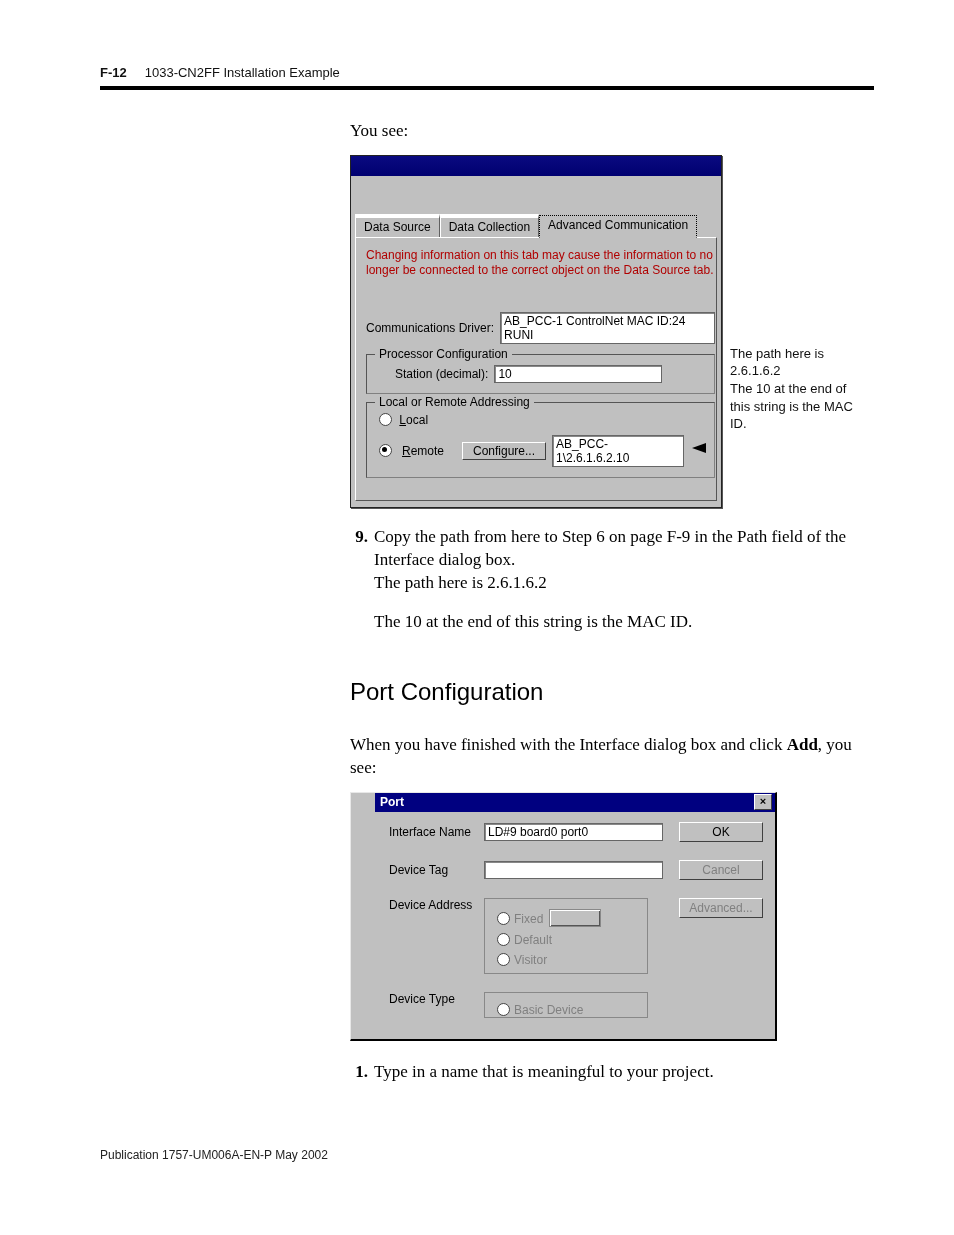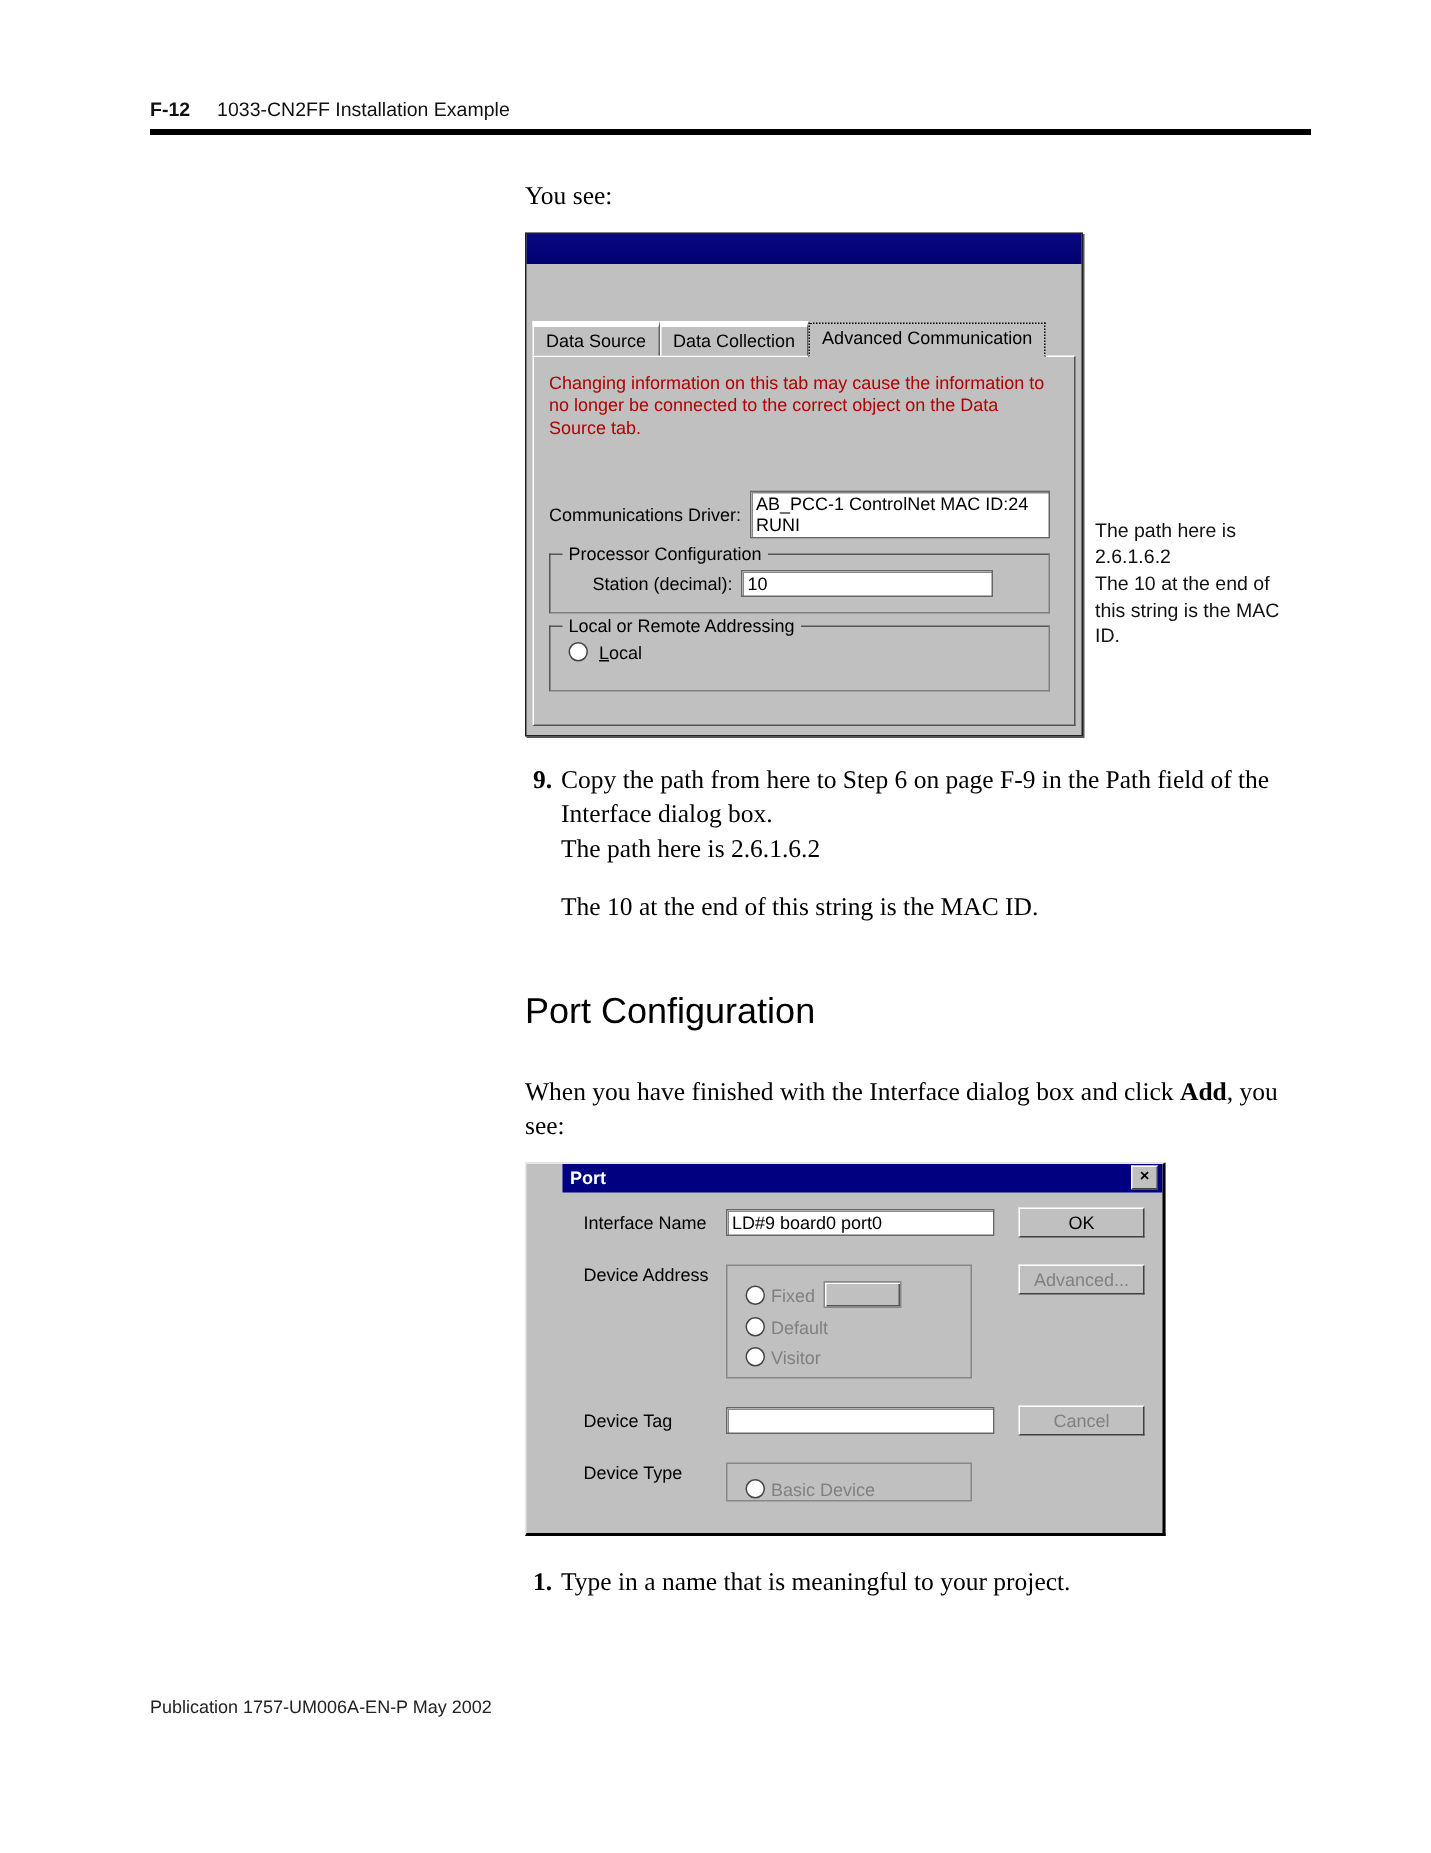--- a/index.html
+++ b/index.html
@@ -83,21 +83,21 @@
     border-bottom: 1px solid #c0c0c0;
     position: relative;
     top: 1px;
   }
   .tabpage {
     border-top: 1px solid #fff;
     border-left: 1px solid #fff;
     border-right: 1px solid #555;
     border-bottom: 1px solid #555;
     margin: 0 4px 6px 4px;
-    padding: 10px 16px 14px 10px;
+    padding: 10px 1px 14px 10px;
   }
   .warn {
     color: #b00000;
     font-size: 12px;
     line-height: 1.25;
     margin-bottom: 34px;
   }
   .formrow { display: flex; align-items: center; gap: 6px; margin-bottom: 10px; }
   .formrow .lbl { font-size: 12px; }
   .textbox {
@@ -277,20 +277,31 @@
               <span class="textbox" style="width:160px;">10</span>
             </div>
           </div>
 
           <div class="groupbox">
             <span class="legend">Local or Remote Addressing</span>
             <div style="margin-bottom:8px;">
               <span class="radio"></span>
               <span><span class="mnemonic">L</span><span>ocal</span></span>
             </div>
+            <div class="formrow" style="margin:0;">
+              <span class="radio checked"></span>
+              <span style="width:54px;"><span class="mnemonic">R</span>emote</span>
+              <span class="btn">Configure...</span>
+              <span class="textbox" style="flex:1;">AB_PCC-1\2.6.1.6.2.10</span>
+              <span class="arrow">
+                <svg width="14" height="10">
+                    <polygon points="0,5 14,0 14,10" fill="#000"></polygon>
+                  </svg>
+              </span>
+            </div>
           </div>
         </div>
       </div>
 
       <div class="shot1-aside">
         <div>The path here is 2.6.1.6.2</div>
         <div>The 10 at the end of this string is the MAC ID.</div>
       </div>
     </div>
 
@@ -320,42 +331,42 @@
       <div class="dlg2-body">
         <div class="dlg2-row">
           <div class="left">Interface Name</div>
           <div class="mid">
               <span class="textbox" style="display:block;">LD#9 board0 port0</span>
             </div>
           <div class="right">
               <span class="btn2">OK</span>
             </div>
         </div>
+        <div class="dlg2-row">
+          <div class="left">Device Tag</div>
+          <div class="mid">
+              <span class="textbox" style="display:block; height:14px;"></span>
+            </div>
+          <div class="right">
+              <span class="btn2 disabled">Cancel</span>
+            </div>
+        </div>
         <div class="dlg2-row" style="align-items:flex-start;">
           <div class="left">Device Address</div>
           <div class="mid">
             <div class="gbox2">
               <span class="r"><span class="radio"></span><span class="rnormal">Fixed</span><span class="fixed-extra"></span></span>
               <span class="r"><span class="radio"></span><span class="rnormal">Default</span></span>
               <span class="r" style="margin-bottom:0;"><span class="radio"></span><span class="rnormal">Visitor</span></span>
             </div>
           </div>
           <div class="right">
               <span class="btn2 disabled">Advanced...</span>
             </div>
         </div>
-        <div class="dlg2-row">
-          <div class="left">Device Tag</div>
-          <div class="mid">
-              <span class="textbox" style="display:block; height:14px;"></span>
-            </div>
-          <div class="right">
-              <span class="btn2 disabled">Cancel</span>
-            </div>
-        </div>
         <div class="dlg2-row bottom-crop" style="align-items:flex-start; margin-bottom:0;">
           <div class="left">Device Type</div>
           <div class="mid">
             <div class="gbox2" style="padding-bottom:0;">
               <span class="r" style="margin-bottom:0;"><span class="radio"></span><span class="rnormal">Basic Device</span></span>
             </div>
           </div>
           <div class="right"></div>
         </div>
       </div>

